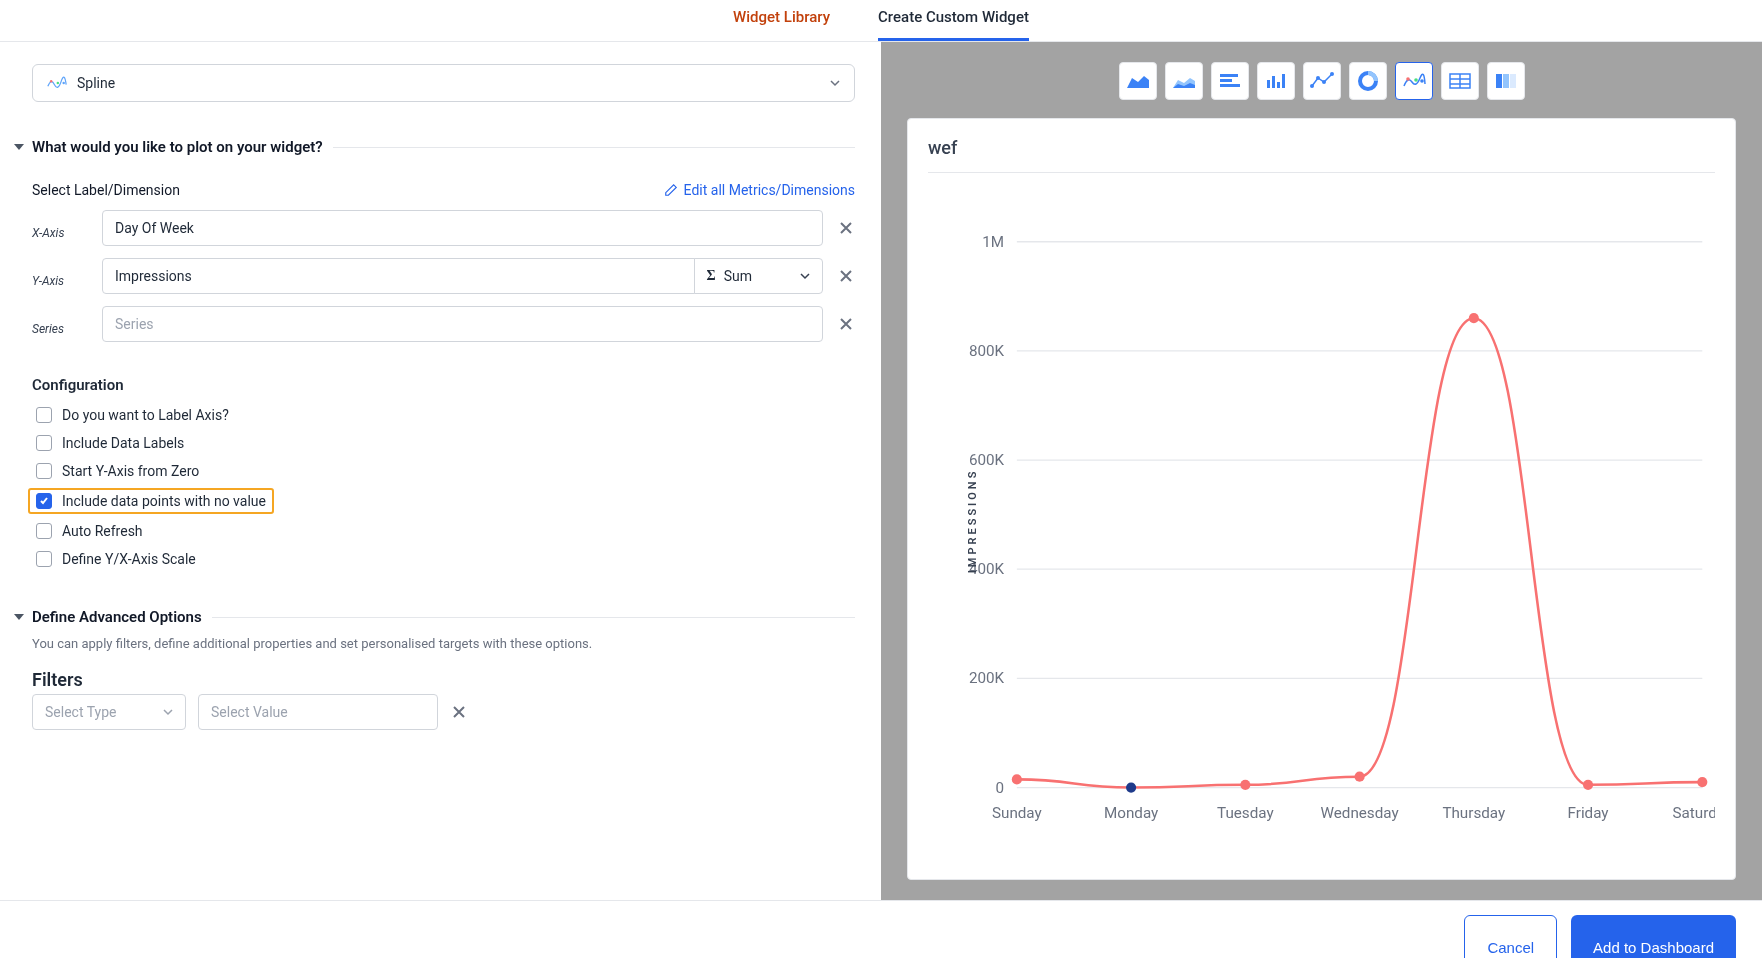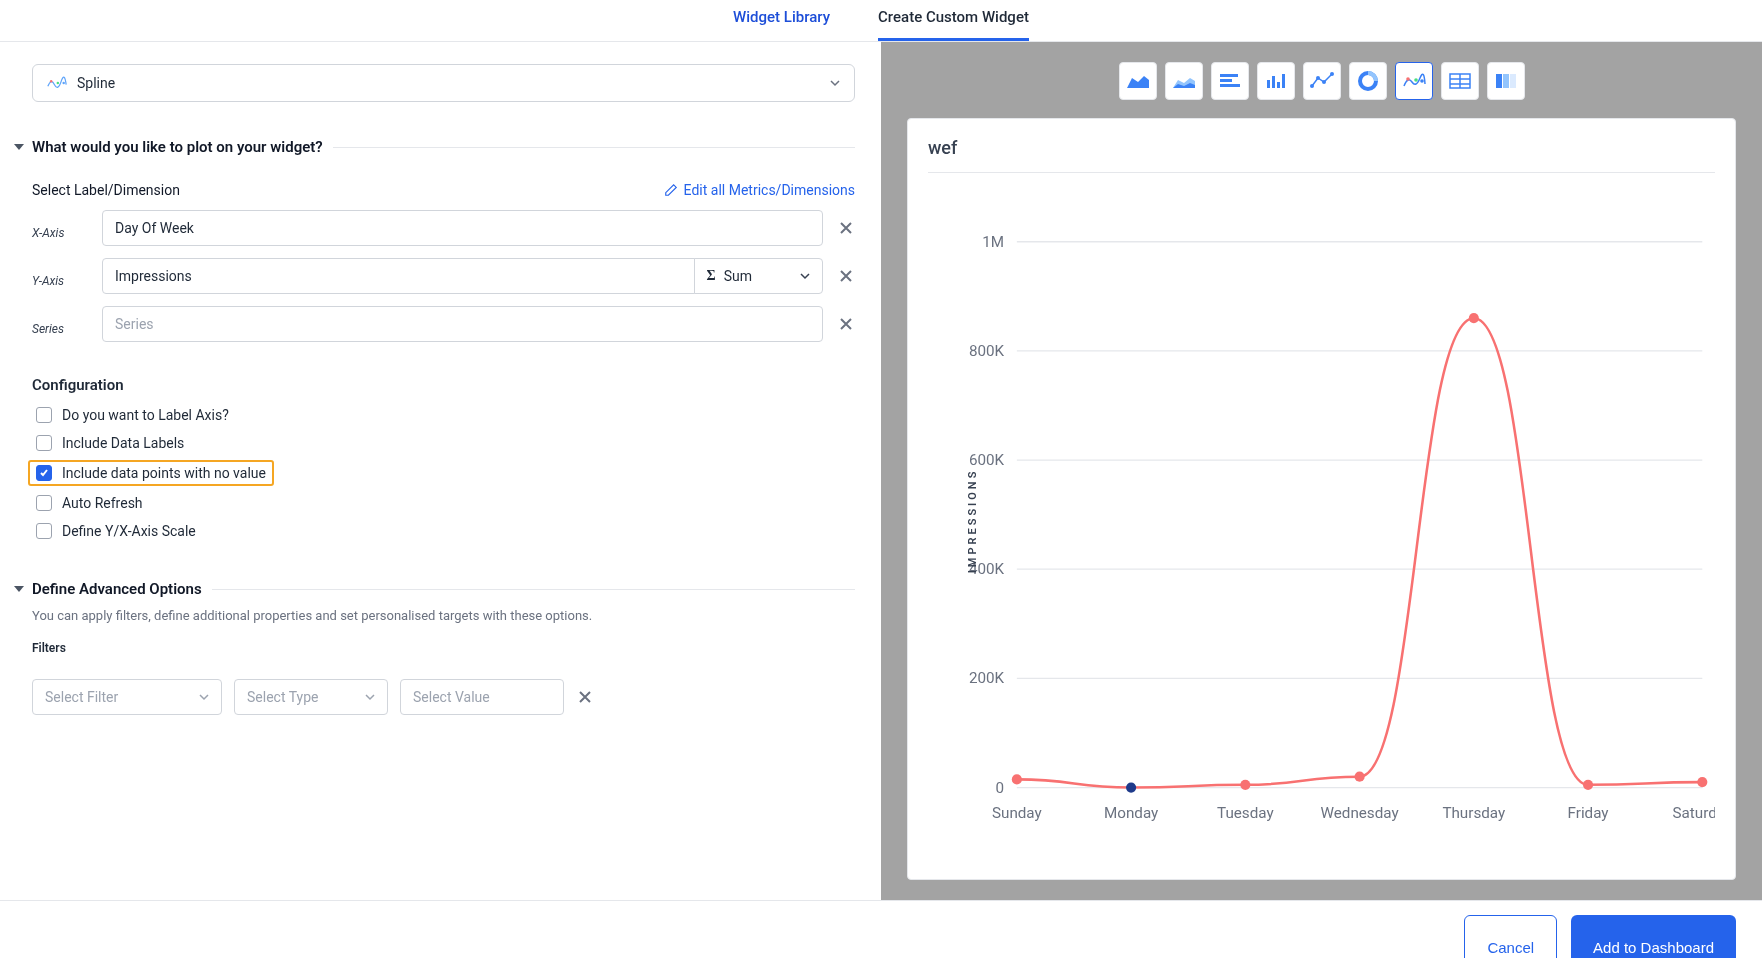--- a/index.html
+++ b/index.html
@@ -1,18 +1,18 @@
 <!DOCTYPE html>
 <html><head>
 <meta charset="utf-8">
 <style>
 * { box-sizing: border-box; margin: 0; padding: 0; }
 body { font-family: -apple-system, BlinkMacSystemFont, "Segoe UI", Roboto, sans-serif; font-size: 14px; color: #1f2937; background: #fff; }
 .tabs { display: flex; justify-content: center; gap: 48px; border-bottom: 1px solid #e5e7eb; }
-.tab { padding: 8px 0 12px; font-size: 15px; font-weight: 500; color: #1d4ed8; cursor: pointer; }
+.tab { padding: 8px 0 12px; font-size: 15px; font-weight: 500; color: #c2410c; cursor: pointer; }
 .tab.active { color: #1f2937; border-bottom: 3px solid #2563eb; }
 .main { display: flex; height: calc(100vh - 100px); }
 .left { width: 50%; padding: 10px 26px 20px 14px; overflow-y: auto; }
 .right { width: 50%; background: #a3a3a3; padding: 20px 26px; display: flex; flex-direction: column; }
 .section-header { display: flex; align-items: center; gap: 8px; font-weight: 600; font-size: 15px; color: #111827; padding: 8px 0; }
 .chev-down { width: 0; height: 0; border-left: 5px solid transparent; border-right: 5px solid transparent; border-top: 6px solid #4b5563; }
 .section-row { display: flex; align-items: center; }
 .section-line { flex: 1; height: 1px; background: #e5e7eb; margin-left: 10px; }
 .sub { font-size: 13px; color: #6b7280; margin: 2px 0 10px 18px; }
 .select-box { border: 1px solid #d1d5db; border-radius: 6px; padding: 10px 14px; display: flex; align-items: center; justify-content: space-between; background: #fff; cursor: pointer; margin: 12px 0 0 18px; width: calc(100% - 18px); }
@@ -30,24 +30,24 @@
 .yaxis-group { display: flex; flex: 1; }
 .yaxis-group .input-box { border-radius: 4px 0 0 4px; }
 .close-x { width: 18px; height: 18px; cursor: pointer; color: #6b7280; flex-shrink: 0; }
 .config-title { font-weight: 600; font-size: 15px; margin: 34px 0 10px 18px; }
 .check-row { display: flex; align-items: center; gap: 10px; margin: 6px 0 6px 18px; padding: 3px 4px; }
 .check-row.hl { border: 2px solid #f5a623; border-radius: 3px; margin-left: 14px; padding: 3px 6px; width: fit-content; }
 .chk { width: 16px; height: 16px; border: 1.5px solid #9ca3af; border-radius: 3px; cursor: pointer; display: flex; align-items: center; justify-content: center; flex-shrink: 0; }
 .chk.checked { background: #2563eb; border-color: #2563eb; }
 .chk.checked svg { stroke: #fff; }
 .adv-section { margin-top: 30px; }
-.filters-title { font-weight: 600; font-size: 12px; margin: 18px 0 24px 18px; }
+.filters-title { font-weight: 600; font-size: 18px; margin: 18px 0 4px 18px; }
 .filter-row { display: flex; gap: 12px; align-items: center; margin-left: 18px; }
 .filter-sel { border: 1px solid #d1d5db; border-radius: 4px; padding: 9px 12px; font-size: 14px; color: #9ca3af; background: #fff; display: flex; align-items: center; justify-content: space-between; cursor: pointer; }
-.filter-sel.w1 { width: 190px; } .filter-sel.w2 { width: 154px; } .filter-sel.w3 { width: 164px; }
+.filter-sel.w1 { width: 190px; } .filter-sel.w2 { width: 154px; } .filter-sel.w3 { width: 240px; }
 .chart-toolbar { display: flex; gap: 8px; justify-content: center; margin-bottom: 18px; }
 .ct-btn { width: 38px; height: 38px; border: 1px solid #e5e7eb; border-radius: 4px; background: #fff; display: flex; align-items: center; justify-content: center; cursor: pointer; }
 .ct-btn.active { border-color: #2563eb; }
 .chart-card { background: #fff; border: 1px solid #e5e7eb; border-radius: 4px; flex: 1; padding: 18px 20px 10px; display: flex; flex-direction: column; overflow: hidden; }
 .chart-title { font-size: 18px; font-weight: 500; color: #374151; border-bottom: 1px solid #e5e7eb; padding-bottom: 14px; }
 .chart-area { flex: 1; position: relative; }
 .footer { display: flex; justify-content: flex-end; gap: 14px; padding: 14px 26px; border-top: 1px solid #e5e7eb; background: #fff; }
 .btn { padding: 23px 22px; border-radius: 6px; font-size: 15px; font-weight: 500; cursor: pointer; }
 .btn-cancel { border: 1.5px solid #2563eb; color: #2563eb; background: #fff; }
 .btn-primary { background: #2563eb; color: #fff; border: none; }
@@ -132,20 +132,24 @@
     <div class="config-title">Configuration</div>
     <div id="config-list">
         <div class="check-row">
           <div class="chk"></div>
           <span>Do you want to Label Axis?</span>
         </div>
         <div class="check-row">
           <div class="chk"></div>
           <span>Include Data Labels</span>
         </div>
+        <div class="check-row">
+          <div class="chk"></div>
+          <span>Start Y-Axis from Zero</span>
+        </div>
         <div class="check-row hl">
           <div class="chk checked">
             <svg width="10" height="10" viewBox="0 0 10 10">
               <path d="M2 5 L4 7 L8 2" fill="none" stroke-width="2"></path>
             </svg>
           </div>
           <span>Include data points with no value</span>
         </div>
         <div class="check-row">
           <div class="chk"></div>
@@ -163,26 +167,20 @@
           <span class="chev-down"></span>
           <span>Define Advanced Options</span>
         </div>
         <div class="section-line"></div>
       </div>
       <div class="sub">You can apply filters, define additional properties and set personalised targets with these options.</div>
     </div>
 
     <div class="filters-title">Filters</div>
     <div class="filter-row">
-      <div class="filter-sel w1">
-        <span>Select Filter</span>
-        <svg class="chev-drop" viewBox="0 0 10 10">
-            <path d="M1 3 L5 7 L9 3" fill="none" stroke="#9ca3af" stroke-width="1.5"></path>
-          </svg>
-      </div>
       <div class="filter-sel w2">
         <span>Select Type</span>
         <svg class="chev-drop" viewBox="0 0 10 10">
             <path d="M1 3 L5 7 L9 3" fill="none" stroke="#9ca3af" stroke-width="1.5"></path>
           </svg>
       </div>
       <div class="filter-sel w3">
         <span>Select Value</span>
       </div>
       <svg class="close-x" viewBox="0 0 18 18">

